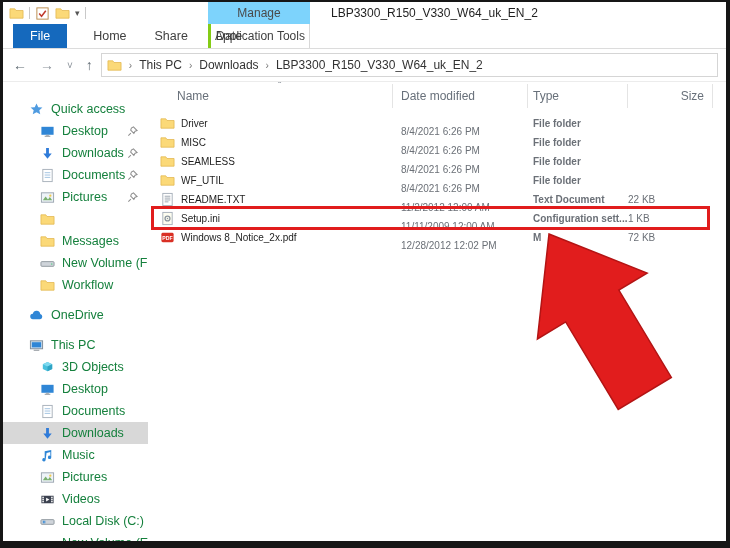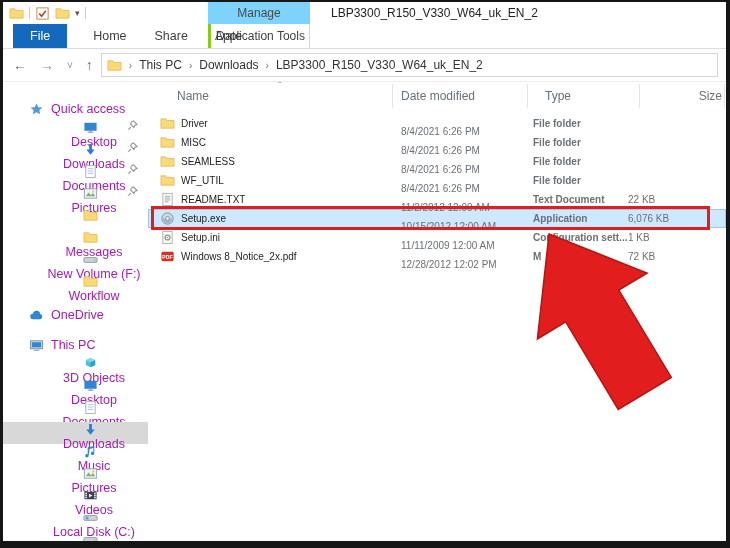--- a/index.html
+++ b/index.html
@@ -29,36 +29,36 @@
   .nav-btns{display:flex;align-items:center;gap:13px;padding:0 8px 0 10px;color:#8a9199;font-size:14px;}
   .nav-btns .enabled{color:#5f6a72;}
   .nav-btns .small{font-size:10px;}
   .addr-box{flex:1;height:22px;border:1px solid #d5d5d5;margin-right:8px;display:flex;align-items:center;
     font-size:12px;color:#333;padding-left:5px;gap:5px;background:#fff;}
   .crumb-sep{color:#777;font-size:10px;padding:0 2px;}
   .crumb{white-space:nowrap;}
 
   
   .main{display:flex;height:460px;}
-  .sidebar{width:145px;flex:none;padding-top:16px;font-size:12.5px;color:#a21caf;overflow:hidden;}
+  .sidebar{width:145px;flex:none;padding-top:16px;font-size:12.5px;color:#15803d;overflow:hidden;}
   .sb-item{height:22px;display:flex;align-items:center;position:relative;white-space:nowrap;}
   .sb-item.lvl1{padding-left:26px;}
-  .sb-item.lvl2{padding-left:37px;flex-direction:column;}
+  .sb-item.lvl2{padding-left:37px;}
   .sb-item .ic{width:15px;height:15px;margin-right:7px;flex:none;}
   .sb-item .pin{position:absolute;right:10px;width:11px;height:11px;}
   .sb-item.selected{background:#d8d8d8;}
   .sb-gap{height:8px;}
 
   .filepane{flex:1;position:relative;overflow:hidden;}
   .cols{display:flex;height:24px;align-items:center;margin-top:2px;font-size:12px;color:#68707a;}
   .cols > div{box-sizing:border-box;height:100%;display:flex;align-items:center;border-right:1px solid #e4e4e4;position:relative;}
   .col-name{width:245px;padding-left:29px;}
   .col-date{width:135px;padding-left:8px;}
-  .col-type{width:100px;padding-left:5px;margin-left:12px;}
-  .col-size{width:85px;justify-content:flex-end;padding-right:2px;}
+  .col-type{width:100px;padding-left:5px;}
+  .col-size{width:85px;justify-content:flex-end;padding-right:8px;}
   .sort-caret{position:absolute;left:130px;top:-3px;font-size:10px;color:#7a828c;}
 
   .rows{margin-top:6px;}
   .row{display:flex;height:19px;align-items:center;font-size:10px;}
   .row > div{box-sizing:border-box;}
   .c-name{width:245px;display:flex;align-items:center;padding-left:12px;gap:6px;color:#1e1e1e;white-space:nowrap;overflow:hidden;}
   .c-date{width:135px;padding-left:8px;color:#6b7077;white-space:nowrap;margin-top:16px;}
   .c-type{width:100px;padding-left:5px;color:#6b7077;white-space:nowrap;overflow:hidden;font-weight:bold;}
   .c-size{width:85px;text-align:left;padding-right:10px;color:#6b7077;white-space:nowrap;}
   .row.selected{background:#cde8ff;box-shadow:inset 0 0 0 1px #9cc9ec;}
@@ -418,31 +418,20 @@
           <div class="c-name">
                 <svg class="ic16">
                   <use href="#sym-txt"></use>
                 </svg>
                 <span>README.TXT</span>
               </div>
           <div class="c-date">11/2/2012 12:00 AM</div>
           <div class="c-type">Text Document</div>
           <div class="c-size">22 KB</div>
         </div>
-        <div class="row selected">
-          <div class="c-name">
-                <svg class="ic16">
-                  <use href="#sym-exe"></use>
-                </svg>
-                <span>Setup.exe</span>
-              </div>
-          <div class="c-date">10/15/2012 12:00 AM</div>
-          <div class="c-type">Application</div>
-          <div class="c-size">6,076 KB</div>
-        </div>
         <div class="row">
           <div class="c-name">
                 <svg class="ic16">
                   <use href="#sym-ini"></use>
                 </svg>
                 <span>Setup.ini</span>
               </div>
           <div class="c-date">11/11/2009 12:00 AM</div>
           <div class="c-type">Configuration sett...</div>
           <div class="c-size">1 KB</div>

